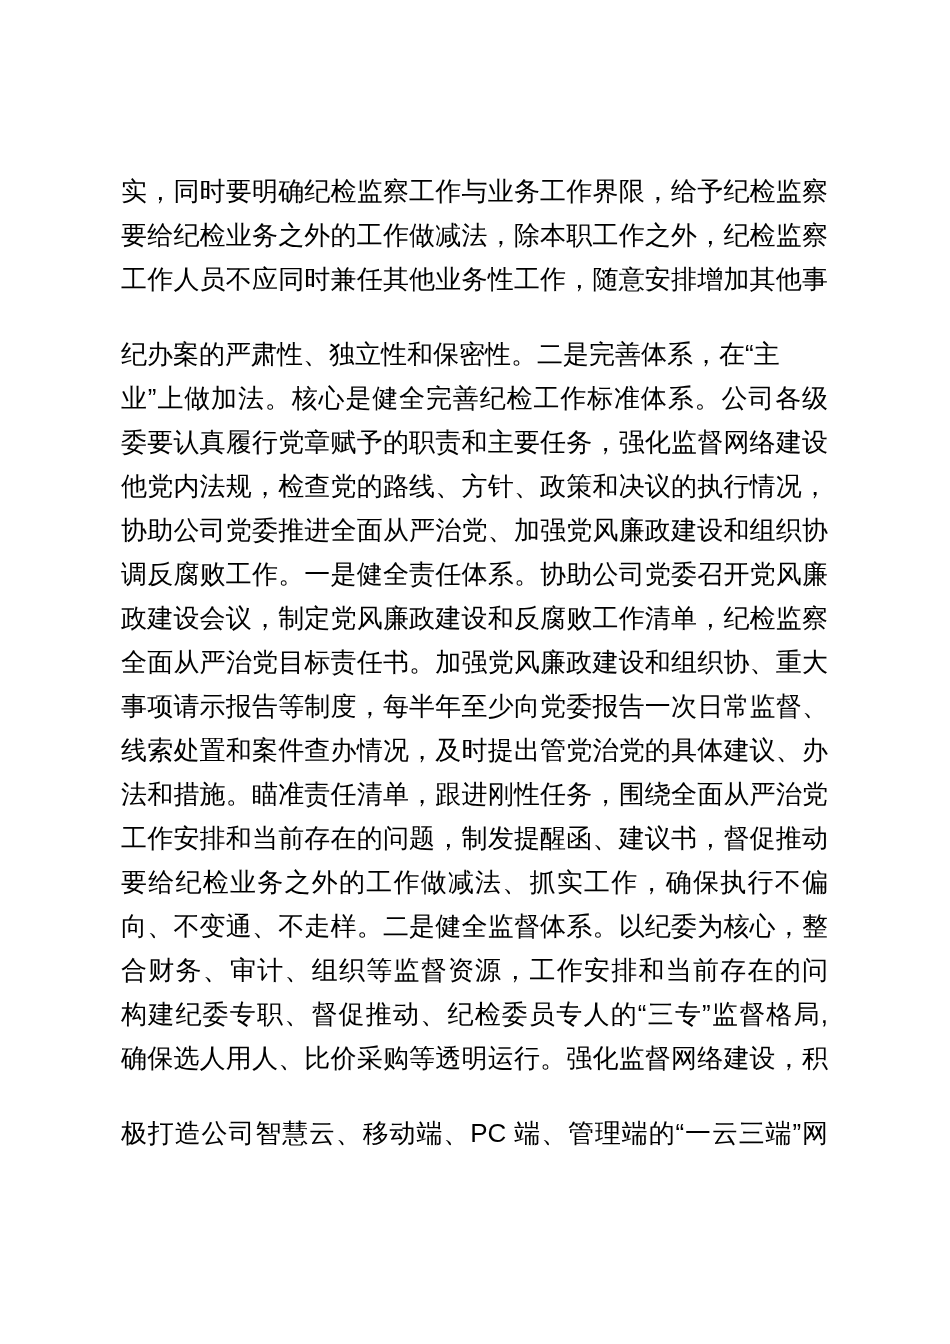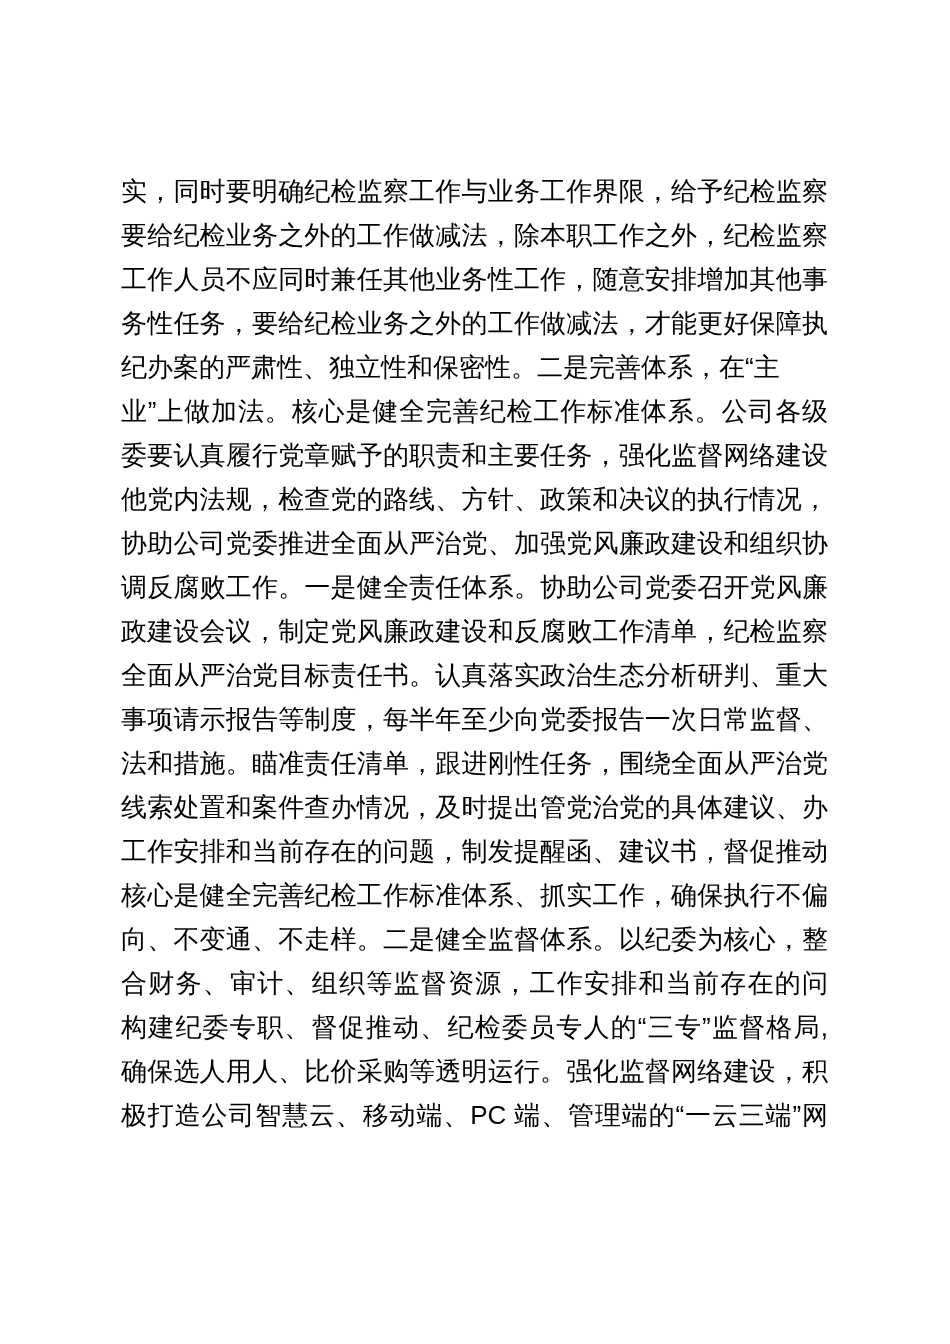--- a/index.html
+++ b/index.html
@@ -26,43 +26,43 @@
     font-weight: 400;
   }
   .text-line {
     height: 44px;
     overflow: hidden;
     text-align: justify;
     text-align-last: justify;
   }
   .text-line.ragged {
     text-align-last: left;
+    margin-top: 31px;
   }
 </style>
 </head>
 <body>
 
 <div class="page">
   <div class="text-block">
     <div class="text-line">实，同时要明确纪检监察工作与业务工作界限，给予纪检监察</div>
     <div class="text-line">要给纪检业务之外的工作做减法，除本职工作之外，纪检监察</div>
     <div class="text-line">工作人员不应同时兼任其他业务性工作，随意安排增加其他事</div>
-    <div class="text-line">务性任务，要给纪检业务之外的工作做减法，才能更好保障执</div>
     <div class="text-line ragged">纪办案的严肃性、独立性和保密性。二是完善体系，在“主</div>
     <div class="text-line">业”上做加法。核心是健全完善纪检工作标准体系。公司各级纪</div>
     <div class="text-line">委要认真履行党章赋予的职责和主要任务，强化监督网络建设</div>
     <div class="text-line">他党内法规，检查党的路线、方针、政策和决议的执行情况，</div>
     <div class="text-line">协助公司党委推进全面从严治党、加强党风廉政建设和组织协</div>
     <div class="text-line">调反腐败工作。一是健全责任体系。协助公司党委召开党风廉</div>
     <div class="text-line">政建设会议，制定党风廉政建设和反腐败工作清单，纪检监察</div>
-    <div class="text-line">全面从严治党目标责任书。认真落实政治生态分析研判、重大</div>
+    <div class="text-line">全面从严治党目标责任书。加强党风廉政建设和组织协、重大</div>
     <div class="text-line">事项请示报告等制度，每半年至少向党委报告一次日常监督、</div>
+    <div class="text-line">线索处置和案件查办情况，及时提出管党治党的具体建议、办</div>
     <div class="text-line">法和措施。瞄准责任清单，跟进刚性任务，围绕全面从严治党</div>
-    <div class="text-line">线索处置和案件查办情况，及时提出管党治党的具体建议、办</div>
     <div class="text-line">工作安排和当前存在的问题，制发提醒函、建议书，督促推动</div>
-    <div class="text-line">核心是健全完善纪检工作标准体系、抓实工作，确保执行不偏</div>
+    <div class="text-line">要给纪检业务之外的工作做减法、抓实工作，确保执行不偏</div>
     <div class="text-line">向、不变通、不走样。二是健全监督体系。以纪委为核心，整</div>
     <div class="text-line">合财务、审计、组织等监督资源，工作安排和当前存在的问题，</div>
     <div class="text-line">构建纪委专职、督促推动、纪检委员专人的“三专”监督格局,</div>
     <div class="text-line">确保选人用人、比价采购等透明运行。强化监督网络建设，积</div>
     <div class="text-line ragged">极打造公司智慧云、移动端、PC 端、管理端的“一云三端”网络</div>
   </div>
 </div>
 
 </body></html>

